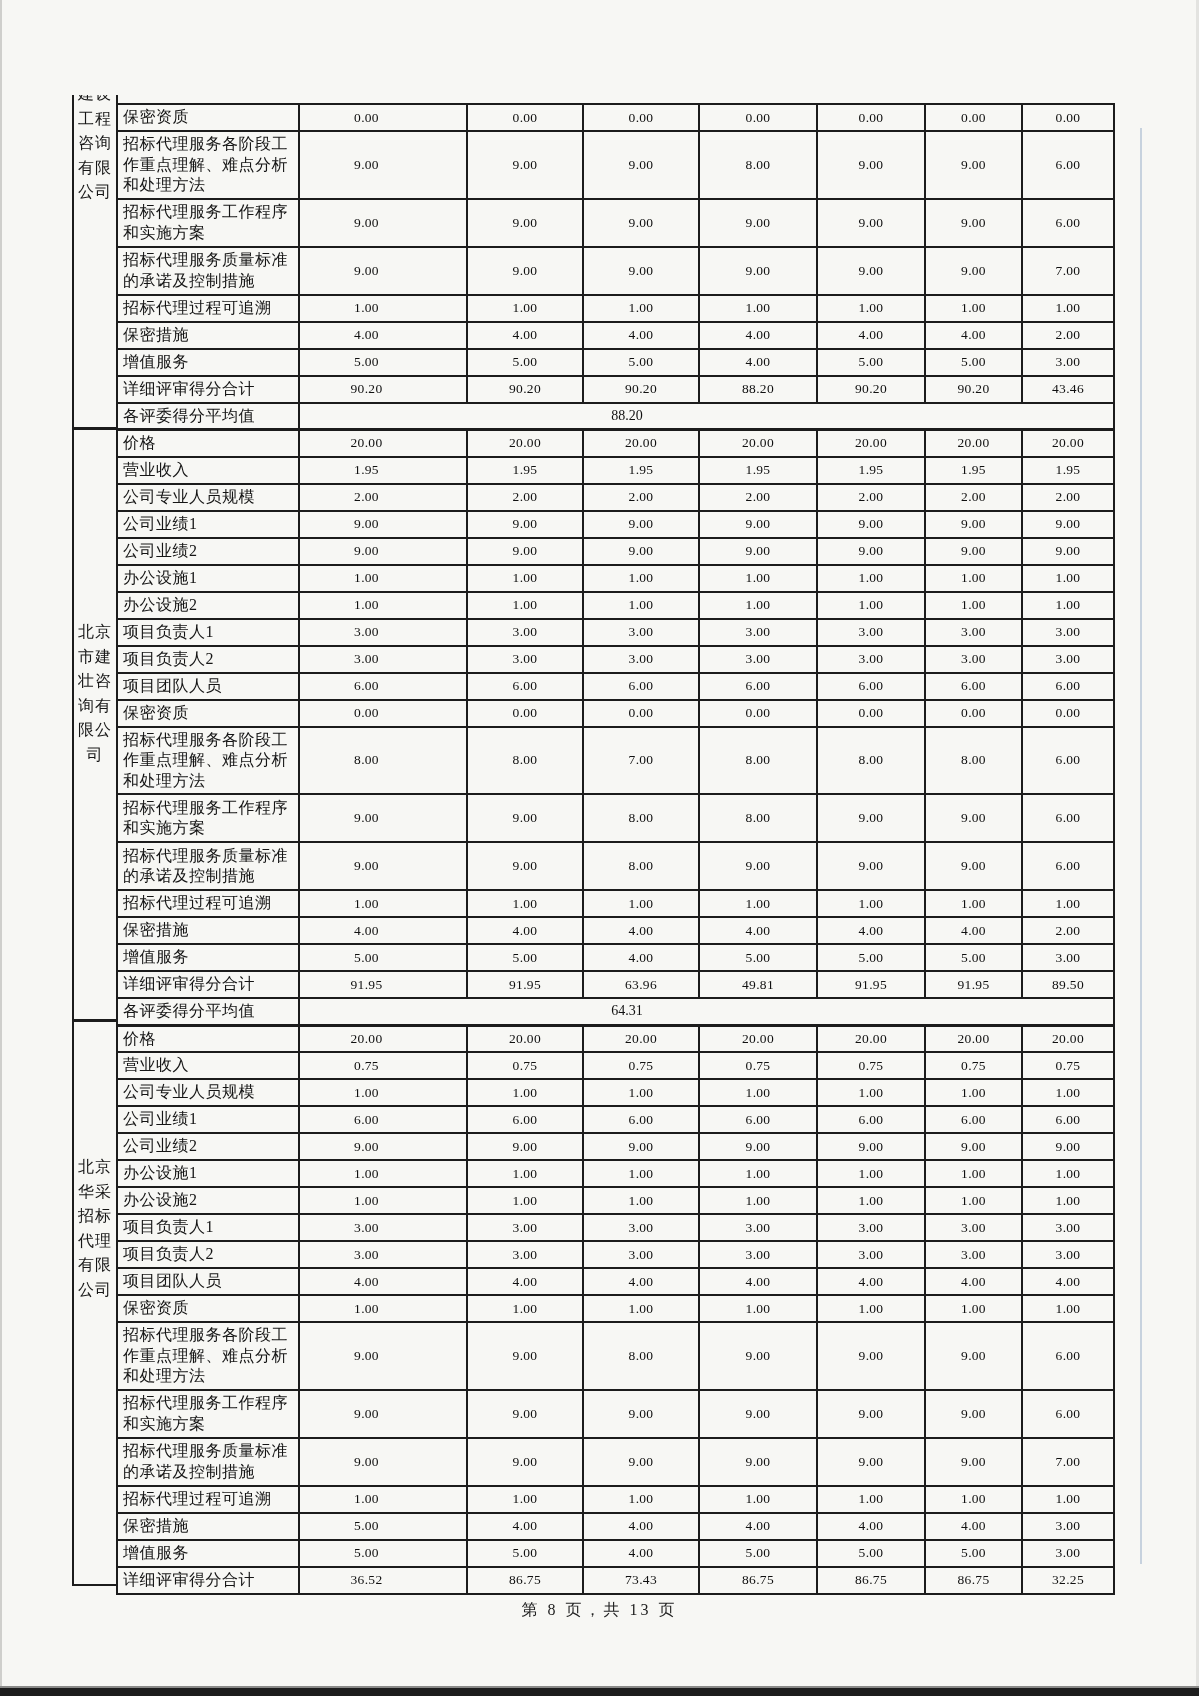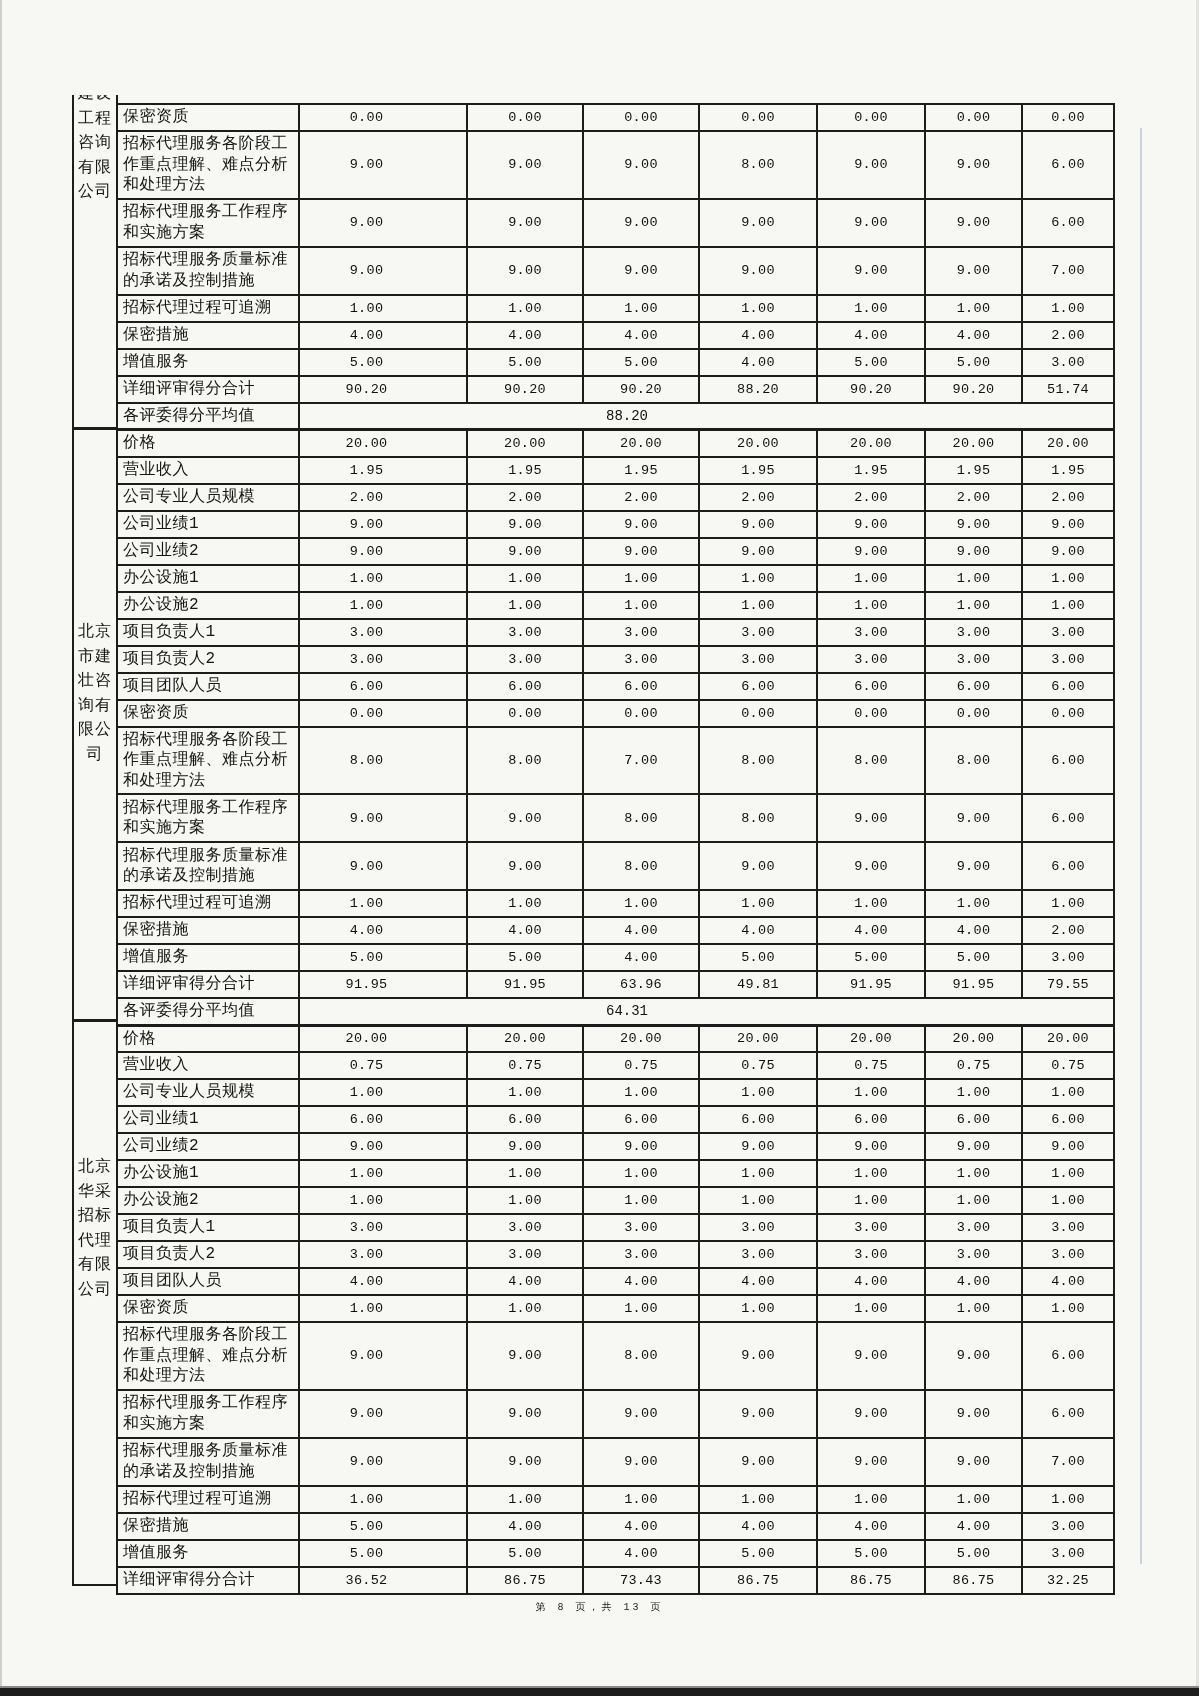--- a/index.html
+++ b/index.html
@@ -2,21 +2,21 @@
 <html><head>
 <meta charset="utf-8">
 <style>
   html,body{margin:0;padding:0;}
   body{
     width:1199px;height:1696px;position:relative;overflow:hidden;
     background:#f7f7f4;
     font-family:"Liberation Serif","DejaVu Serif",serif;
     color:#1a1a1a;
   }
-  .page{position:absolute;inset:0;font-family:Liberation Mono, monospace;}
+  .page{position:absolute;inset:0;}
 
   
   .edge-left{position:absolute;left:0;top:0;width:2px;height:1696px;background:#cfcfcc;}
   .edge-right{position:absolute;right:0;top:0;width:3px;height:1696px;background:#e3e3e0;}
   .edge-bottom{position:absolute;left:0;bottom:0;width:1199px;height:8px;background:#1d1d1d;}
   .edge-bottom2{position:absolute;left:0;bottom:8px;width:1199px;height:2px;background:#8a8a88;}
   .scan-line{position:absolute;left:1140px;top:128px;width:2px;height:1436px;
     background:rgba(140,165,195,.45);}
 
   
@@ -58,21 +58,21 @@
   }
   td.val.c1{padding-right:34px;}
   td.avg{
     font-size:14px;text-align:center;color:#101010;
     padding-right:160px;
   }
 
   
   .footer{
     position:absolute;left:0;top:1600px;width:1199px;
-    text-align:center;font-size:10px;letter-spacing:3px;color:#222;
+    text-align:center;font-size:16px;letter-spacing:3px;color:#222;
   }
 </style>
 </head>
 <body>
 
 <div class="page">
 
   <div class="company-strip" id="company-strip">
       <div class="company-box cb1">
         <div class="company-text">
@@ -189,21 +189,21 @@
             <td class="val c7">3.00</td>
           </tr>
           <tr>
             <td class="lbl r1">详细评审得分合计</td>
             <td class="val c1">90.20</td>
             <td class="val c2">90.20</td>
             <td class="val c3">90.20</td>
             <td class="val c4">88.20</td>
             <td class="val c5">90.20</td>
             <td class="val c6">90.20</td>
-            <td class="val c7">51.74</td>
+            <td class="val c7">43.46</td>
           </tr>
           <tr>
             <td class="lbl r1">各评委得分平均值</td>
             <td colspan="7" class="avg">88.20</td>
           </tr>
           <tr class="sec-start">
             <td class="lbl r1">价格</td>
             <td class="val c1">20.00</td>
             <td class="val c2">20.00</td>
             <td class="val c3">20.00</td>
@@ -373,21 +373,21 @@
             <td class="val c7">3.00</td>
           </tr>
           <tr>
             <td class="lbl r1">详细评审得分合计</td>
             <td class="val c1">91.95</td>
             <td class="val c2">91.95</td>
             <td class="val c3">63.96</td>
             <td class="val c4">49.81</td>
             <td class="val c5">91.95</td>
             <td class="val c6">91.95</td>
-            <td class="val c7">79.55</td>
+            <td class="val c7">89.50</td>
           </tr>
           <tr>
             <td class="lbl r1">各评委得分平均值</td>
             <td colspan="7" class="avg">64.31</td>
           </tr>
           <tr class="sec-start">
             <td class="lbl r1">价格</td>
             <td class="val c1">20.00</td>
             <td class="val c2">20.00</td>
             <td class="val c3">20.00</td>

